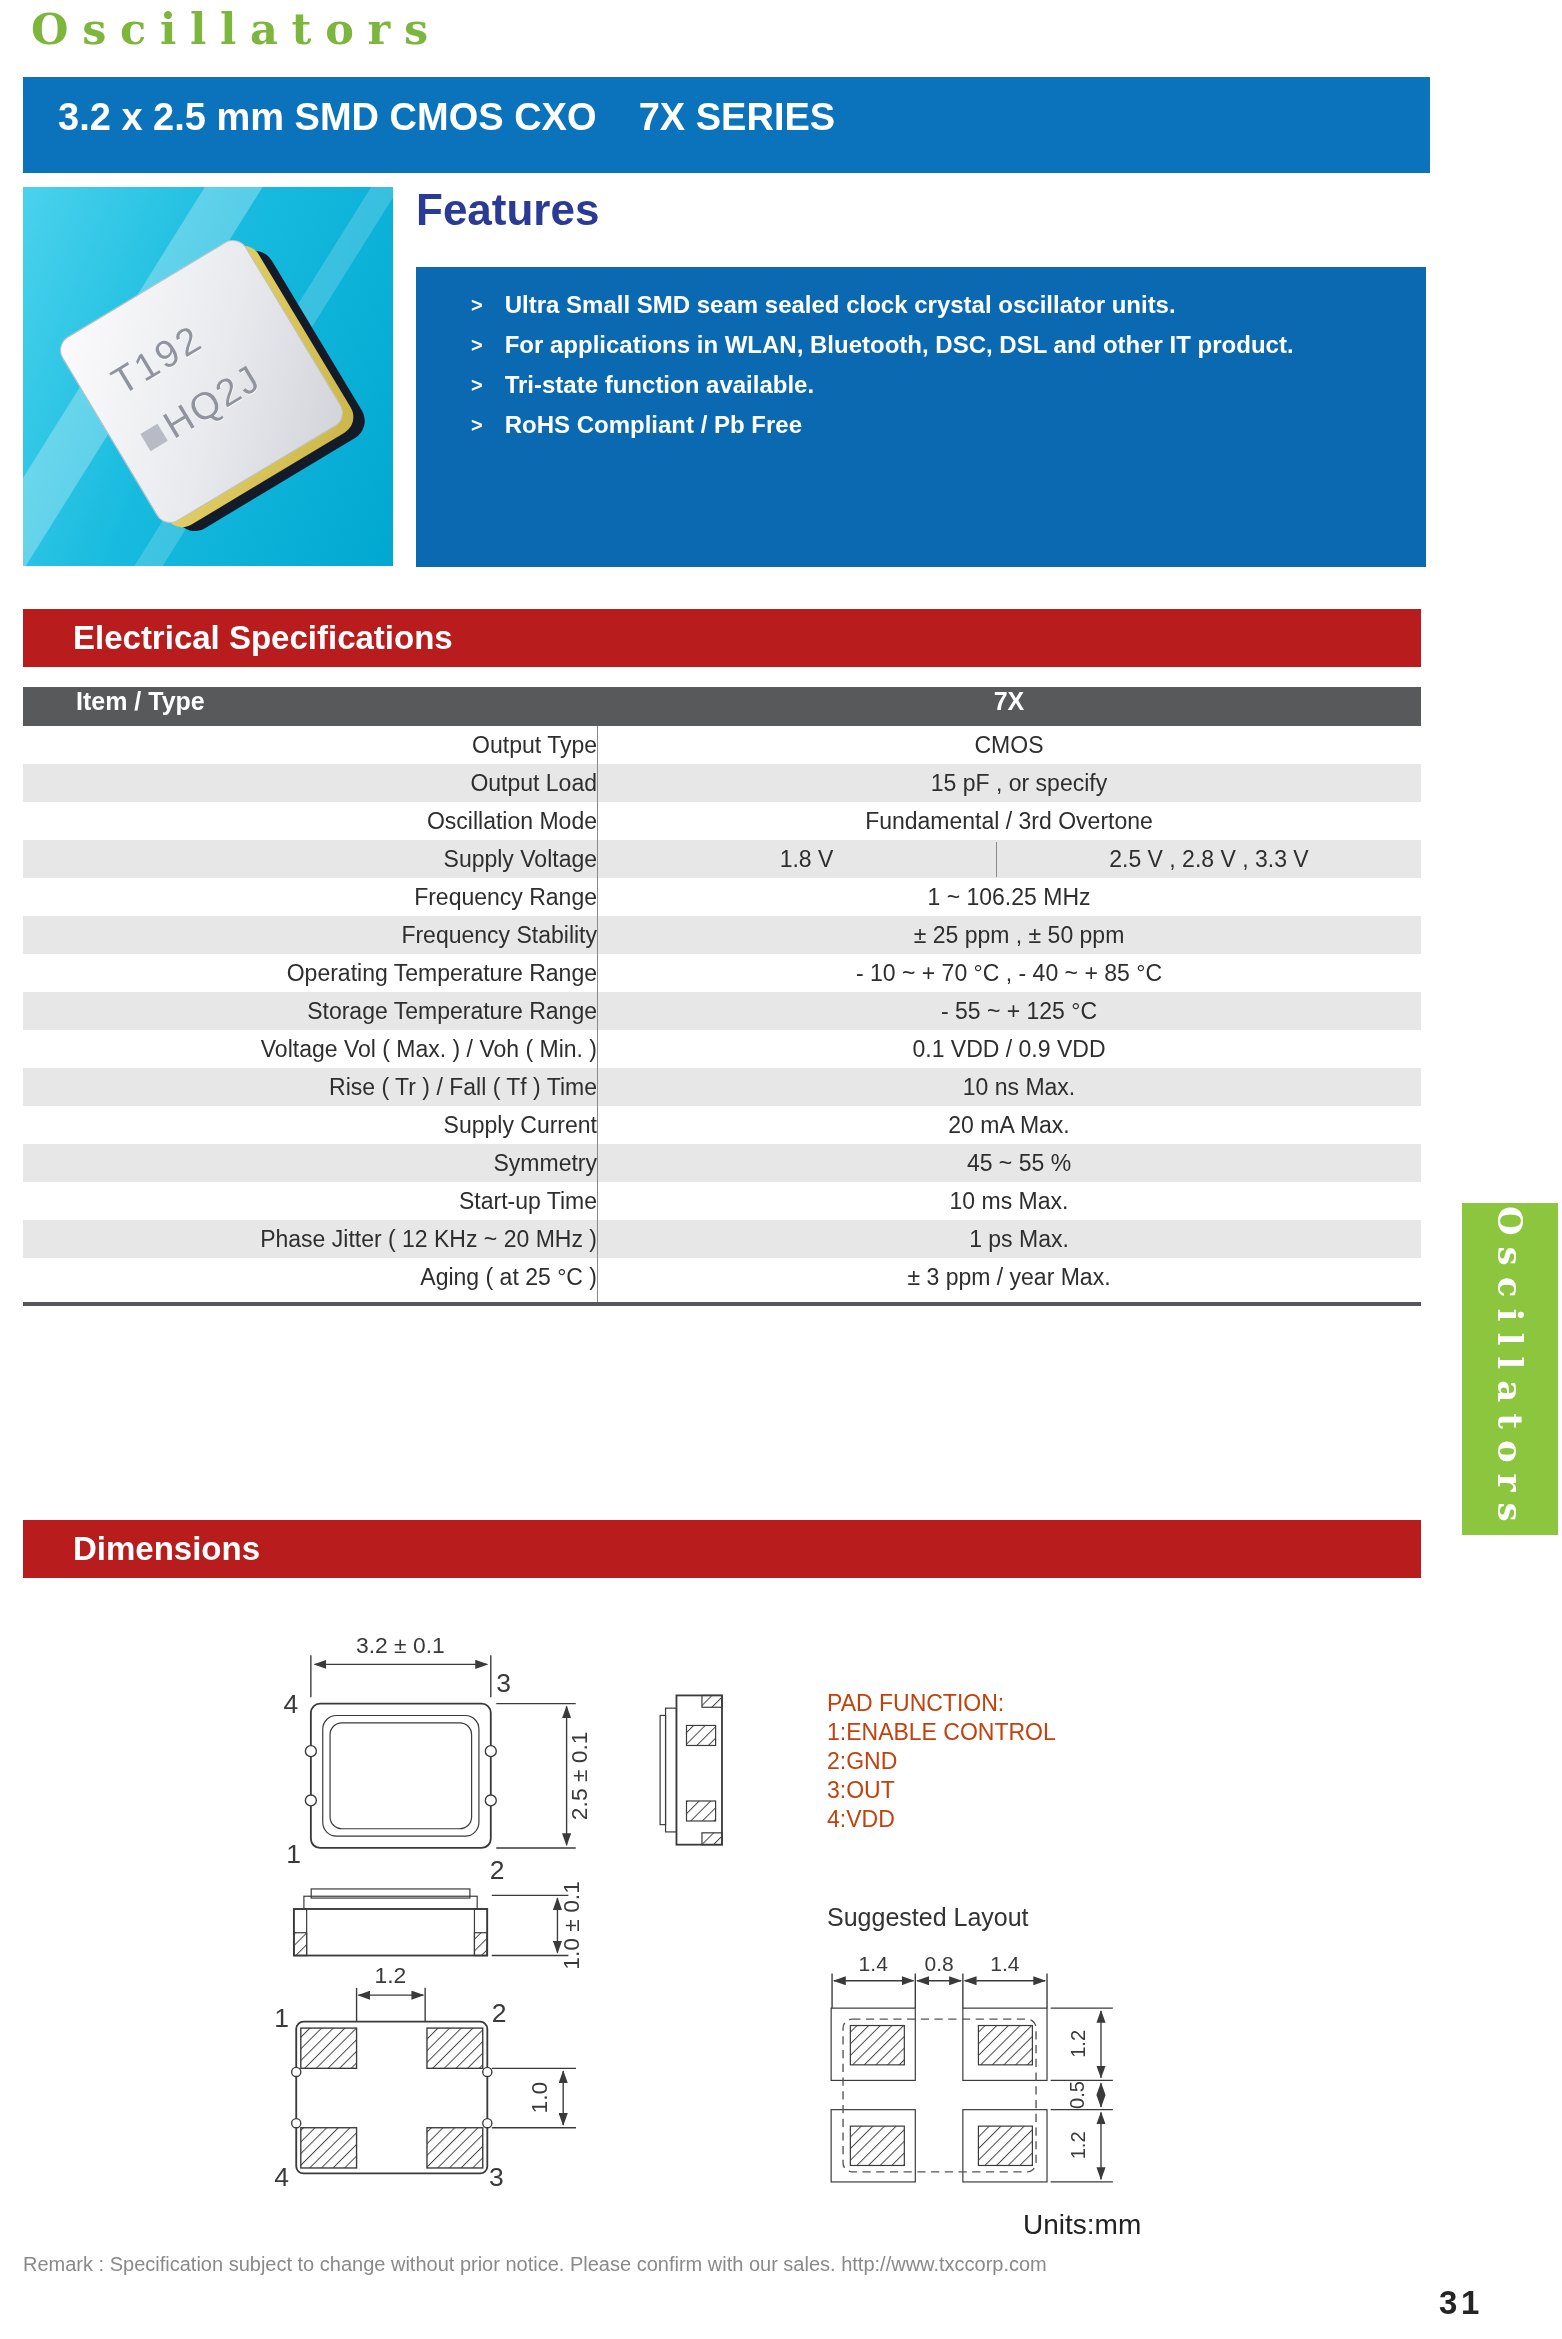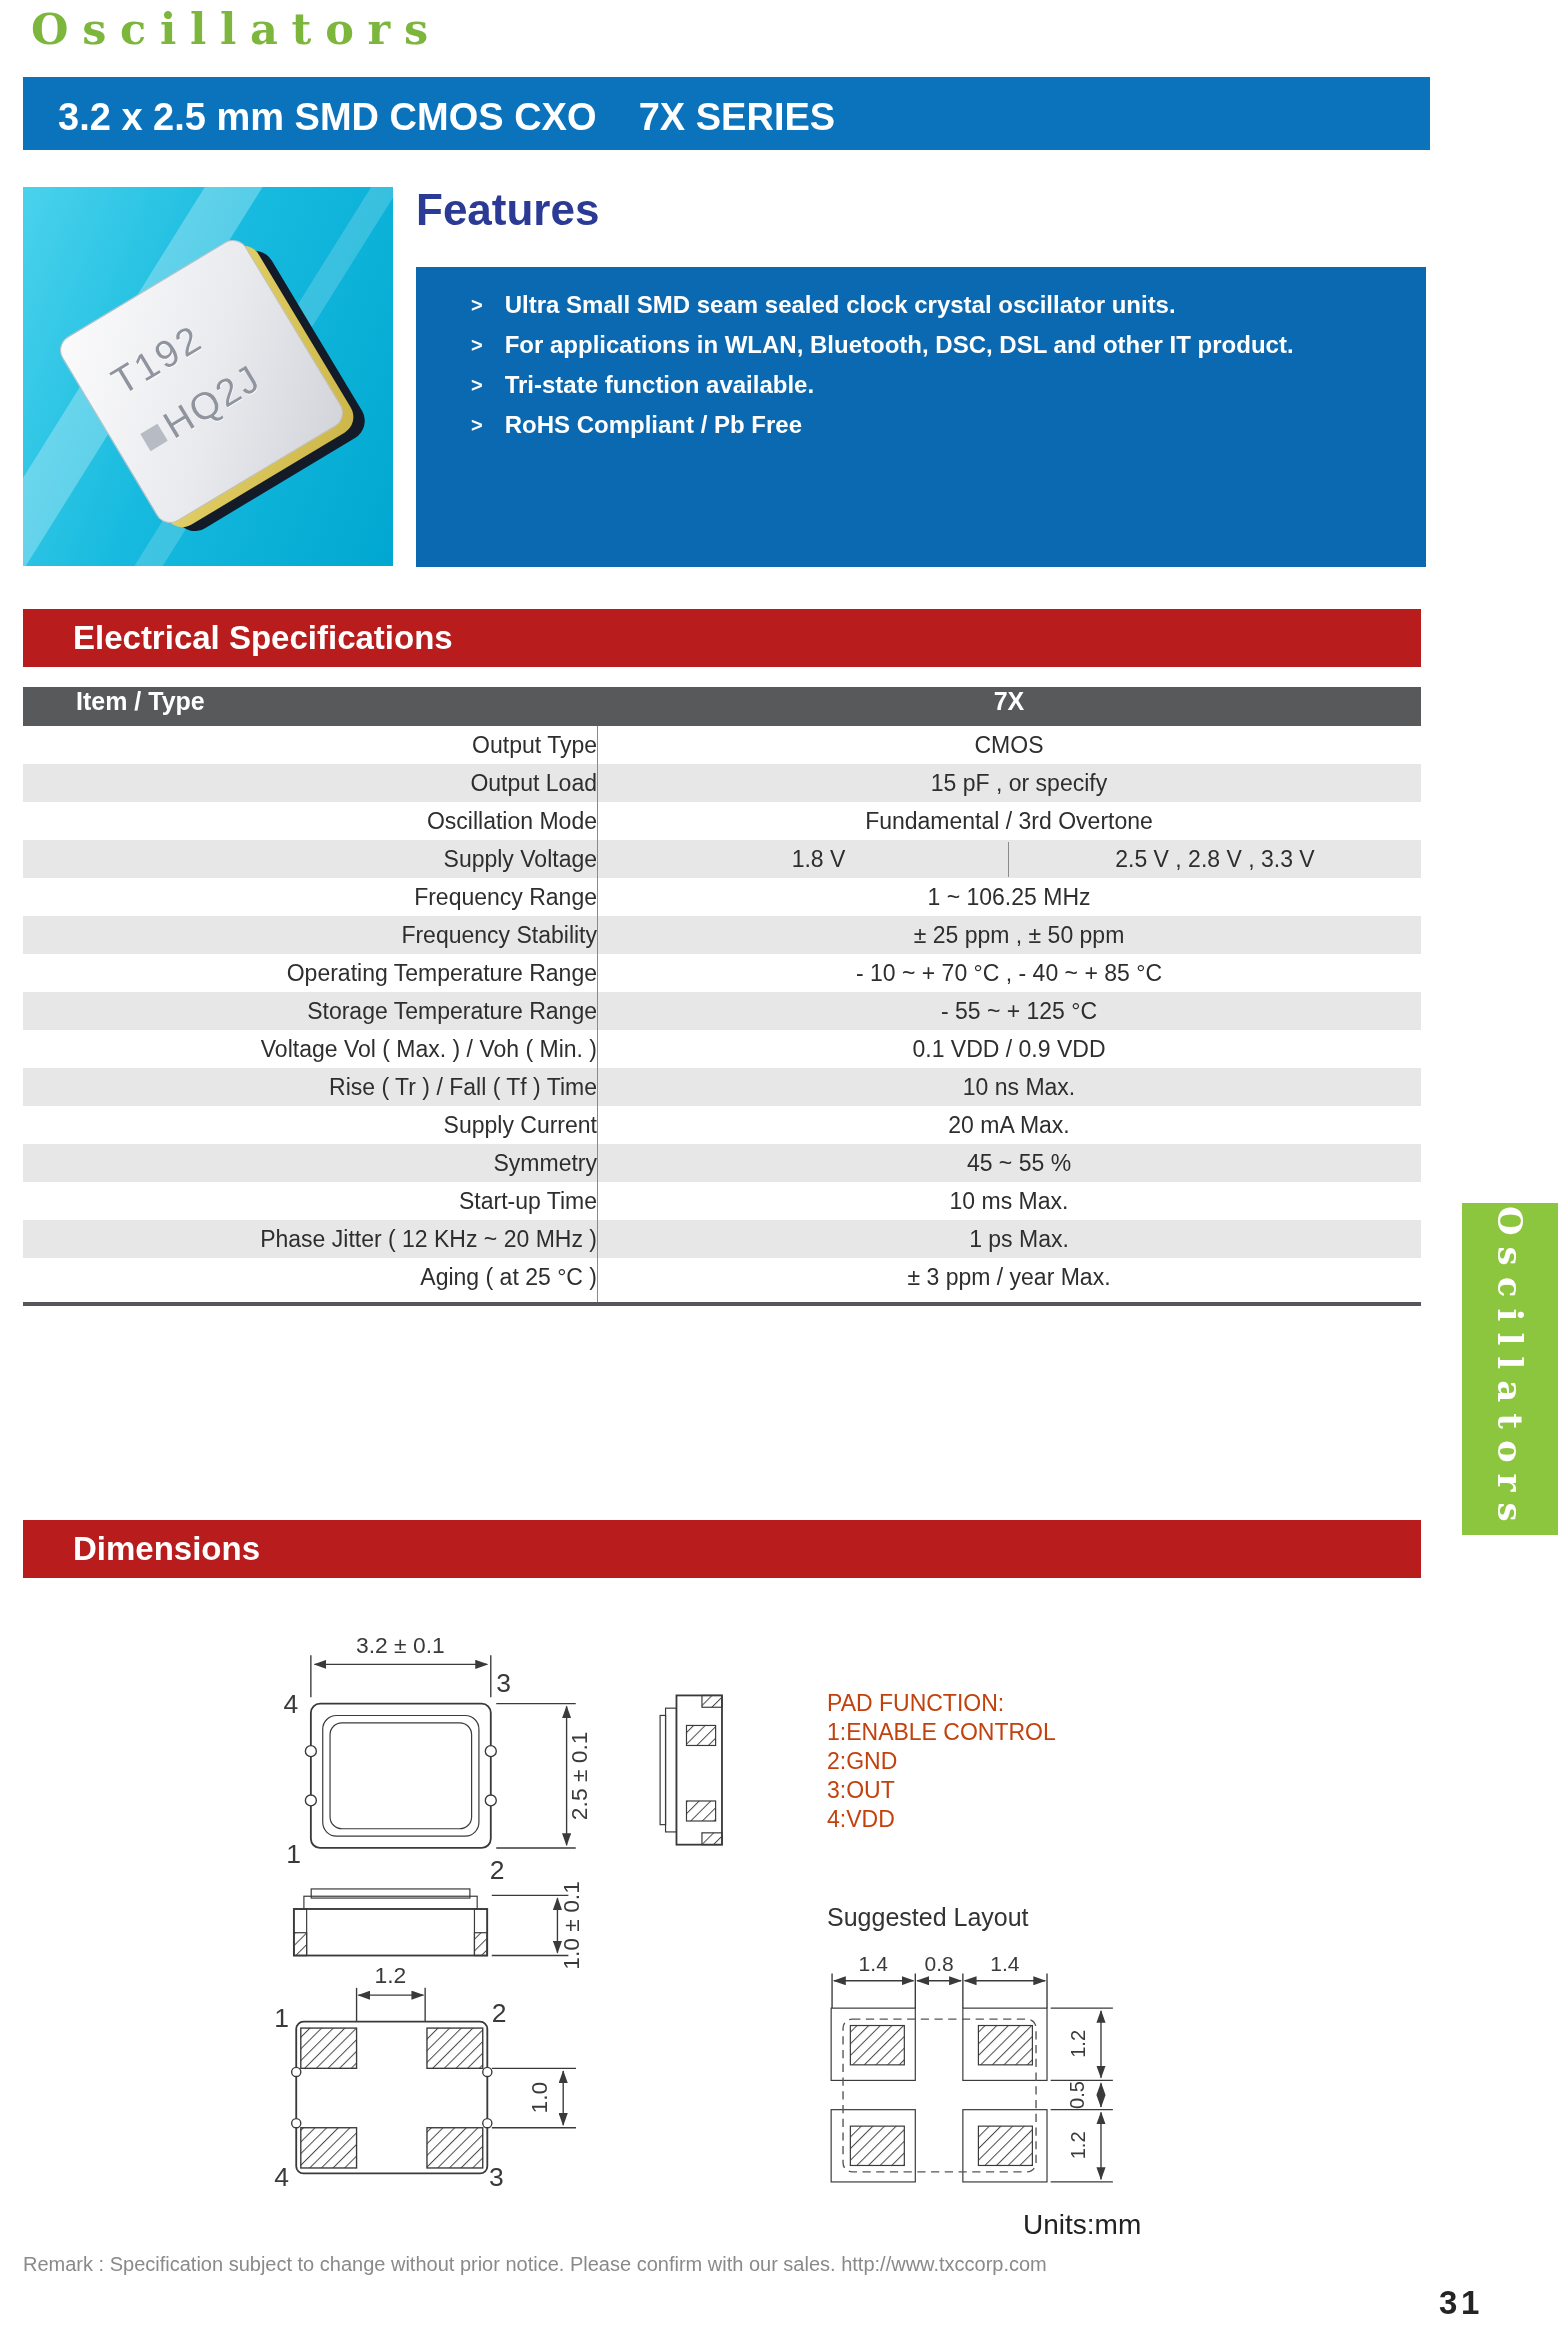--- a/index.html
+++ b/index.html
@@ -2,21 +2,21 @@
 <html style="font-size:14.6px"><head>
 <meta charset="utf-8">
 <style>
   html,body{margin:0;padding:0;background:#ffffff;width:1562px;height:2339px;
     font-family:"Liberation Sans",sans-serif;position:relative;overflow:hidden;}
   .abs{position:absolute;}
 
   
   .main-heading{left:31px;top:3.7px;font-family:"DejaVu Serif",serif;font-weight:bold;
     font-size:43px;letter-spacing:13.7px;color:#7DB63C;}
-  .title-bar{left:23px;top:77px;width:1407px;height:73px;background:#0B73BB;
+  .title-bar{left:23px;top:77px;width:1407px;height:96px;background:#0B73BB;
     color:#fff;font-weight:bold;font-size:38px;line-height:80px;padding-left:35px;
     box-sizing:border-box;white-space:pre;}
 
   
   .photo{left:23px;top:187px;width:370px;height:379px;overflow:hidden;
     background:linear-gradient(112deg,#4ad2ec 0%,#18bbdf 45%,#00a7d0 100%);}
   .streak{position:absolute;background:rgba(255,255,255,0.28);width:49px;height:640px;
     transform:rotate(32deg);}
   .streak.s1{left:55px;top:-110px;}
   .streak.s2{left:196px;top:-73px;width:24px;background:rgba(255,255,255,0.18);}
@@ -45,21 +45,21 @@
 
   
   .spec-table{left:23px;top:687px;width:1398px;}
   .thead{display:flex;height:39px;background:#58595B;color:#fff;font-weight:bold;font-size:25px;align-items:flex-start;}
   .thead .c1{width:574px;padding-left:53px;box-sizing:border-box;}
   .thead .c2{flex:1;text-align:center;}
   .trow{display:flex;height:38px;font-size:23px;color:#2e2e2e;align-items:center;}
   .trow.alt{background:#E7E7E8;gap:20px;}
   .trow .tlabel{width:574px;padding-left:53px;box-sizing:border-box;text-align:right;}
   .trow .tvalue{flex:1;text-align:center;}
-  .trow .tvalue.split{display:flex;align-items:center;height:100%;margin-left:12px;}
+  .trow .tvalue.split{display:flex;align-items:center;height:100%;}
   .subcell{display:flex;align-items:center;justify-content:center;height:100%;}
   .subcell.sleft{width:379px;}
   .subcell.sright{flex:1;}
   .subdiv{width:0.9px;height:35px;background:#8a8a8a;}
   .col-divider{left:597px;top:726px;width:0.9px;height:576px;background:#8a8a8a;}
   .table-bottom{left:23px;top:1302px;width:1398px;height:3.7px;background:#55565A;}
 
   
   .side-tab{left:1462px;top:1203px;width:96px;height:332px;background:#8CC63F;
     display:flex;align-items:center;justify-content:center;}

